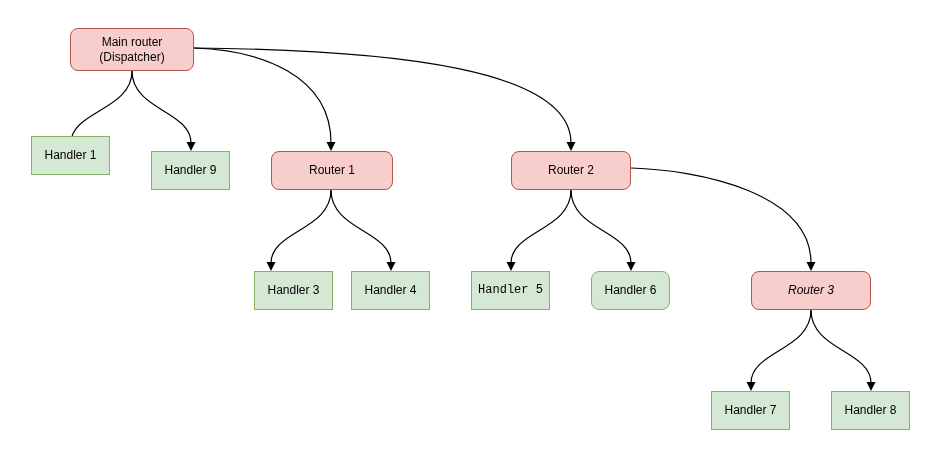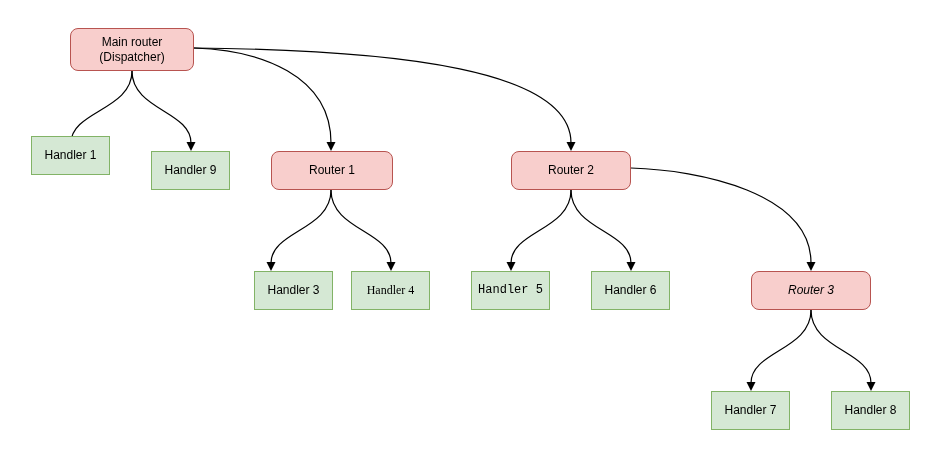--- a/index.html
+++ b/index.html
@@ -87,21 +87,21 @@
     </svg>
 
   <div id="node-layer">
       <div class="node node-router" style="left: 70px; top: 28px; width: 124px; height: 43px;"><span>Main router
 (Dispatcher)</span></div>
       <div class="node node-handler" style="left: 31px; top: 136px; width: 79px; height: 39px;"><span>Handler 1</span></div>
       <div class="node node-handler" style="left: 151px; top: 151px; width: 79px; height: 39px;"><span>Handler 9</span></div>
       <div class="node node-router" style="left: 271px; top: 151px; width: 122px; height: 39px;"><span>Router 1</span></div>
       <div class="node node-router" style="left: 511px; top: 151px; width: 120px; height: 39px;"><span>Router 2</span></div>
       <div class="node node-handler" style="left: 231px; top: 271px; width: 79px; height: 39px; margin-left: 23px;"><span>Handler 3</span></div>
-      <div class="node node-handler" style="left: 351px; top: 271px; width: 79px; height: 39px; font-family: Liberation Serif, serif;"><span>Handler 4</span></div>
+      <div class="node node-handler" style="left: 351px; top: 271px; width: 79px; height: 39px;"><span>Handler 4</span></div>
       <div class="node node-handler" style="left: 471px; top: 271px; width: 79px; height: 39px; font-family: Liberation Mono, monospace;"><span>Handler 5</span></div>
-      <div class="node node-handler" style="left: 591px; top: 271px; width: 79px; height: 39px;"><span>Handler 6</span></div>
+      <div class="node node-handler" style="left: 591px; top: 271px; width: 79px; height: 39px; border-radius: 8px;"><span>Handler 6</span></div>
       <div class="node node-router" style="left: 751px; top: 271px; width: 120px; height: 39px; font-style: italic;"><span>Router 3</span></div>
       <div class="node node-handler" style="left: 711px; top: 391px; width: 79px; height: 39px; justify-content: center;"><span>Handler 7</span></div>
       <div class="node node-handler" style="left: 831px; top: 391px; width: 79px; height: 39px;"><span>Handler 8</span></div>
     </div>
 
 </div>
 
 </body></html>

